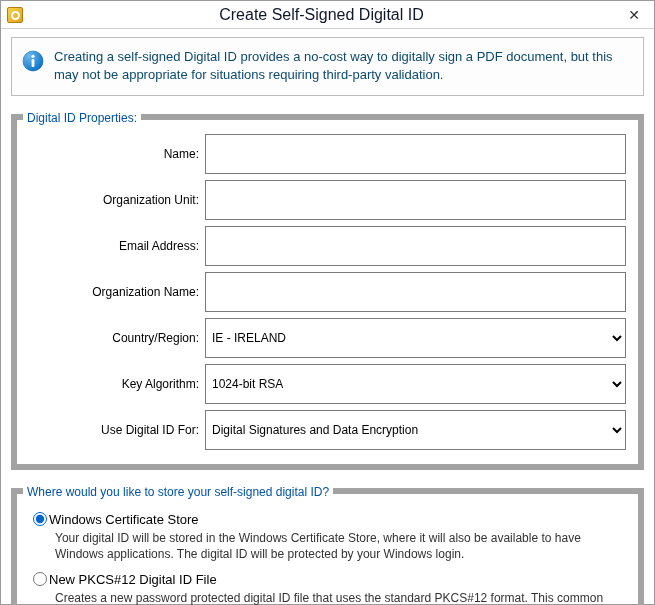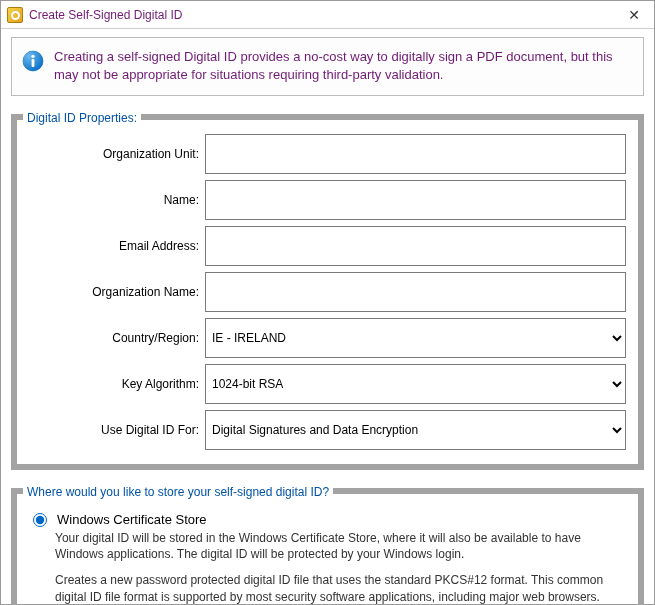--- a/index.html
+++ b/index.html
@@ -45,22 +45,23 @@
     position: absolute;
     width: 5px;
     height: 5px;
     border: 2px solid #fff;
     border-radius: 50%;
     left: 3px;
     top: 3px;
   }
   .titlebar .title {
     flex: 1;
-    font-size: 12px;
-    color: #701a75;
+    font-size: 16px;
+    color: #0f172a;
+    text-align: center;
   }
   .titlebar .close {
     width: 40px;
     text-align: center;
     font-size: 14px;
     color: #333;
     cursor: pointer;
     line-height: 28px;
   }
 
@@ -81,21 +82,21 @@
   }
   .info-box .info-icon {
     width: 22px;
     height: 22px;
     flex: 0 0 22px;
     margin-top: 2px;
   }
   .info-box .info-text {
     font-size: 13px;
     line-height: 1.35;
-    color: #701a75;
+    color: #0c4a6e;
   }
 
   .fieldset {
     border: 6px solid #a3a3a3;
     position: relative;
     margin: 8px 0 10px 0;
     padding: 14px 12px 12px 12px;
   }
   .fieldset .legend {
     position: absolute;
@@ -134,22 +135,22 @@
   select.combo {
     padding-left: 2px;
   }
 
   
   .radio-block {
     margin: 4px 0 8px 4px;
   }
   .radio-line {
     display: flex;
-    align-items: center;
-    gap: 8px;
+    align-items: flex-start;
+    gap: 0;
     margin-bottom: 3px;
   }
   .radio-line input[type=radio] {
     margin: 0 2px 0 0;
     width: 14px;
     height: 14px;
     accent-color: #0066cc;
   }
   .radio-title {
     font-size: 13px;
@@ -237,25 +238,25 @@
           <rect x="9.6" y="9" width="2.8" height="8" rx="1" fill="#fff"></rect>
         </svg>
       </div>
       <div class="info-text">Creating a self-signed Digital ID provides a no-cost way to digitally sign a PDF document, but this may not be appropriate for situations requiring third-party validation.</div>
     </div>
 
     <div class="fieldset">
       <div class="legend">Digital ID Properties:</div>
 
       <div class="prop-row">
+        <div class="prop-label">Name:</div>
+        <div class="prop-input"><input class="text" type="text" value="" style=""></div>
+      </div>
+      <div class="prop-row">
         <div class="prop-label">Organization Unit:</div>
-        <div class="prop-input"><input class="text" type="text" value="" style=""></div>
-      </div>
-      <div class="prop-row">
-        <div class="prop-label">Name:</div>
         <div class="prop-input"><input class="text" type="text" value="" style=""></div>
       </div>
       <div class="prop-row">
         <div class="prop-label">Email Address:</div>
         <div class="prop-input"><input class="text" type="text" value="" style=""></div>
       </div>
       <div class="prop-row">
         <div class="prop-label">Organization Name:</div>
         <div class="prop-input"><input class="text" type="text" value="" style=""></div>
       </div>
@@ -290,20 +291,24 @@
 
       <div class="radio-block">
         <label class="radio-line">
           <input type="radio" name="storage" checked="" style="">
           <span class="radio-title">Windows Certificate Store</span>
         </label>
         <div class="radio-desc">Your digital ID will be stored in the Windows Certificate Store, where it will also be available to have Windows applications. The digital ID will be protected by your Windows login.</div>
       </div>
 
       <div class="radio-block">
+        <label class="radio-line">
+          <input type="radio" name="storage" style="">
+          <span class="radio-title">New PKCS#12 Digital ID File</span>
+        </label>
         <div class="radio-desc">Creates a new password protected digital ID file that uses the standard PKCS#12 format. This common digital ID file format is supported by most security software applications, including major web browsers. PKCS#7 files have a .pfx or .p12 file extension.</div>
       </div>
 
       <div class="pwd-row">
         <div class="lbl first disabled">Password:</div>
         <input class="text" type="password" disabled="" value="" style="">
         <div class="spacer"></div>
         <div class="lbl second disabled">Confirm Password:</div>
         <input class="text" type="password" disabled="" value="" style="">
       </div>

